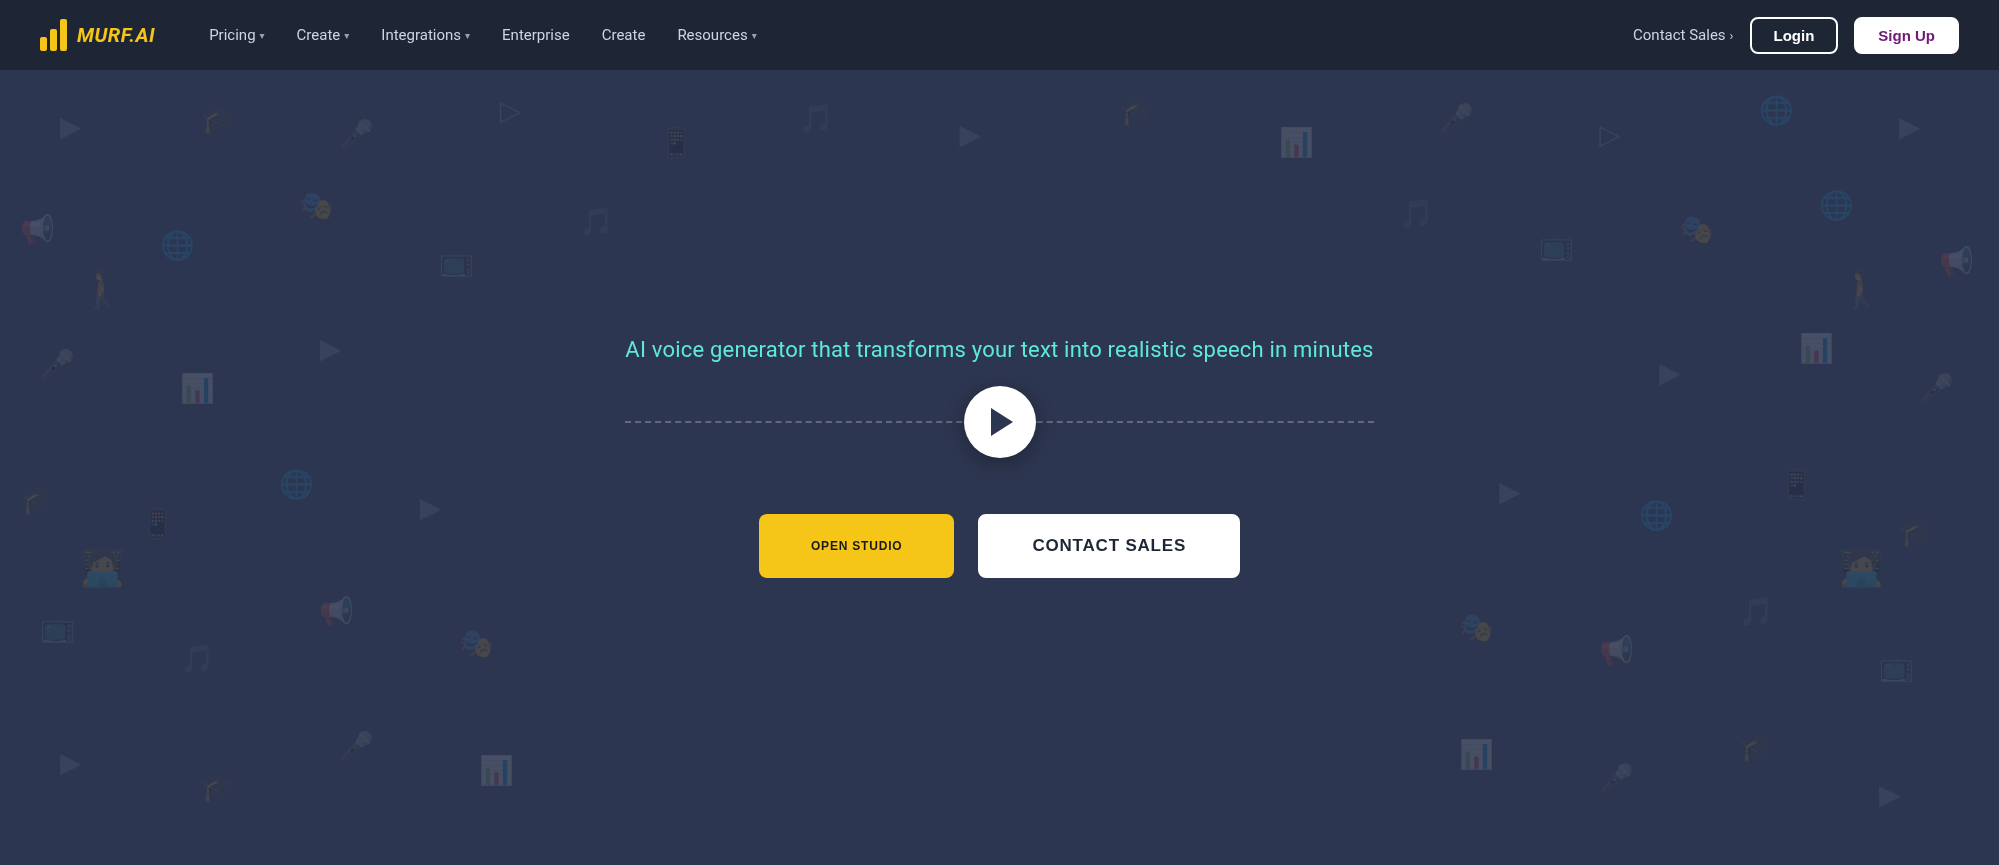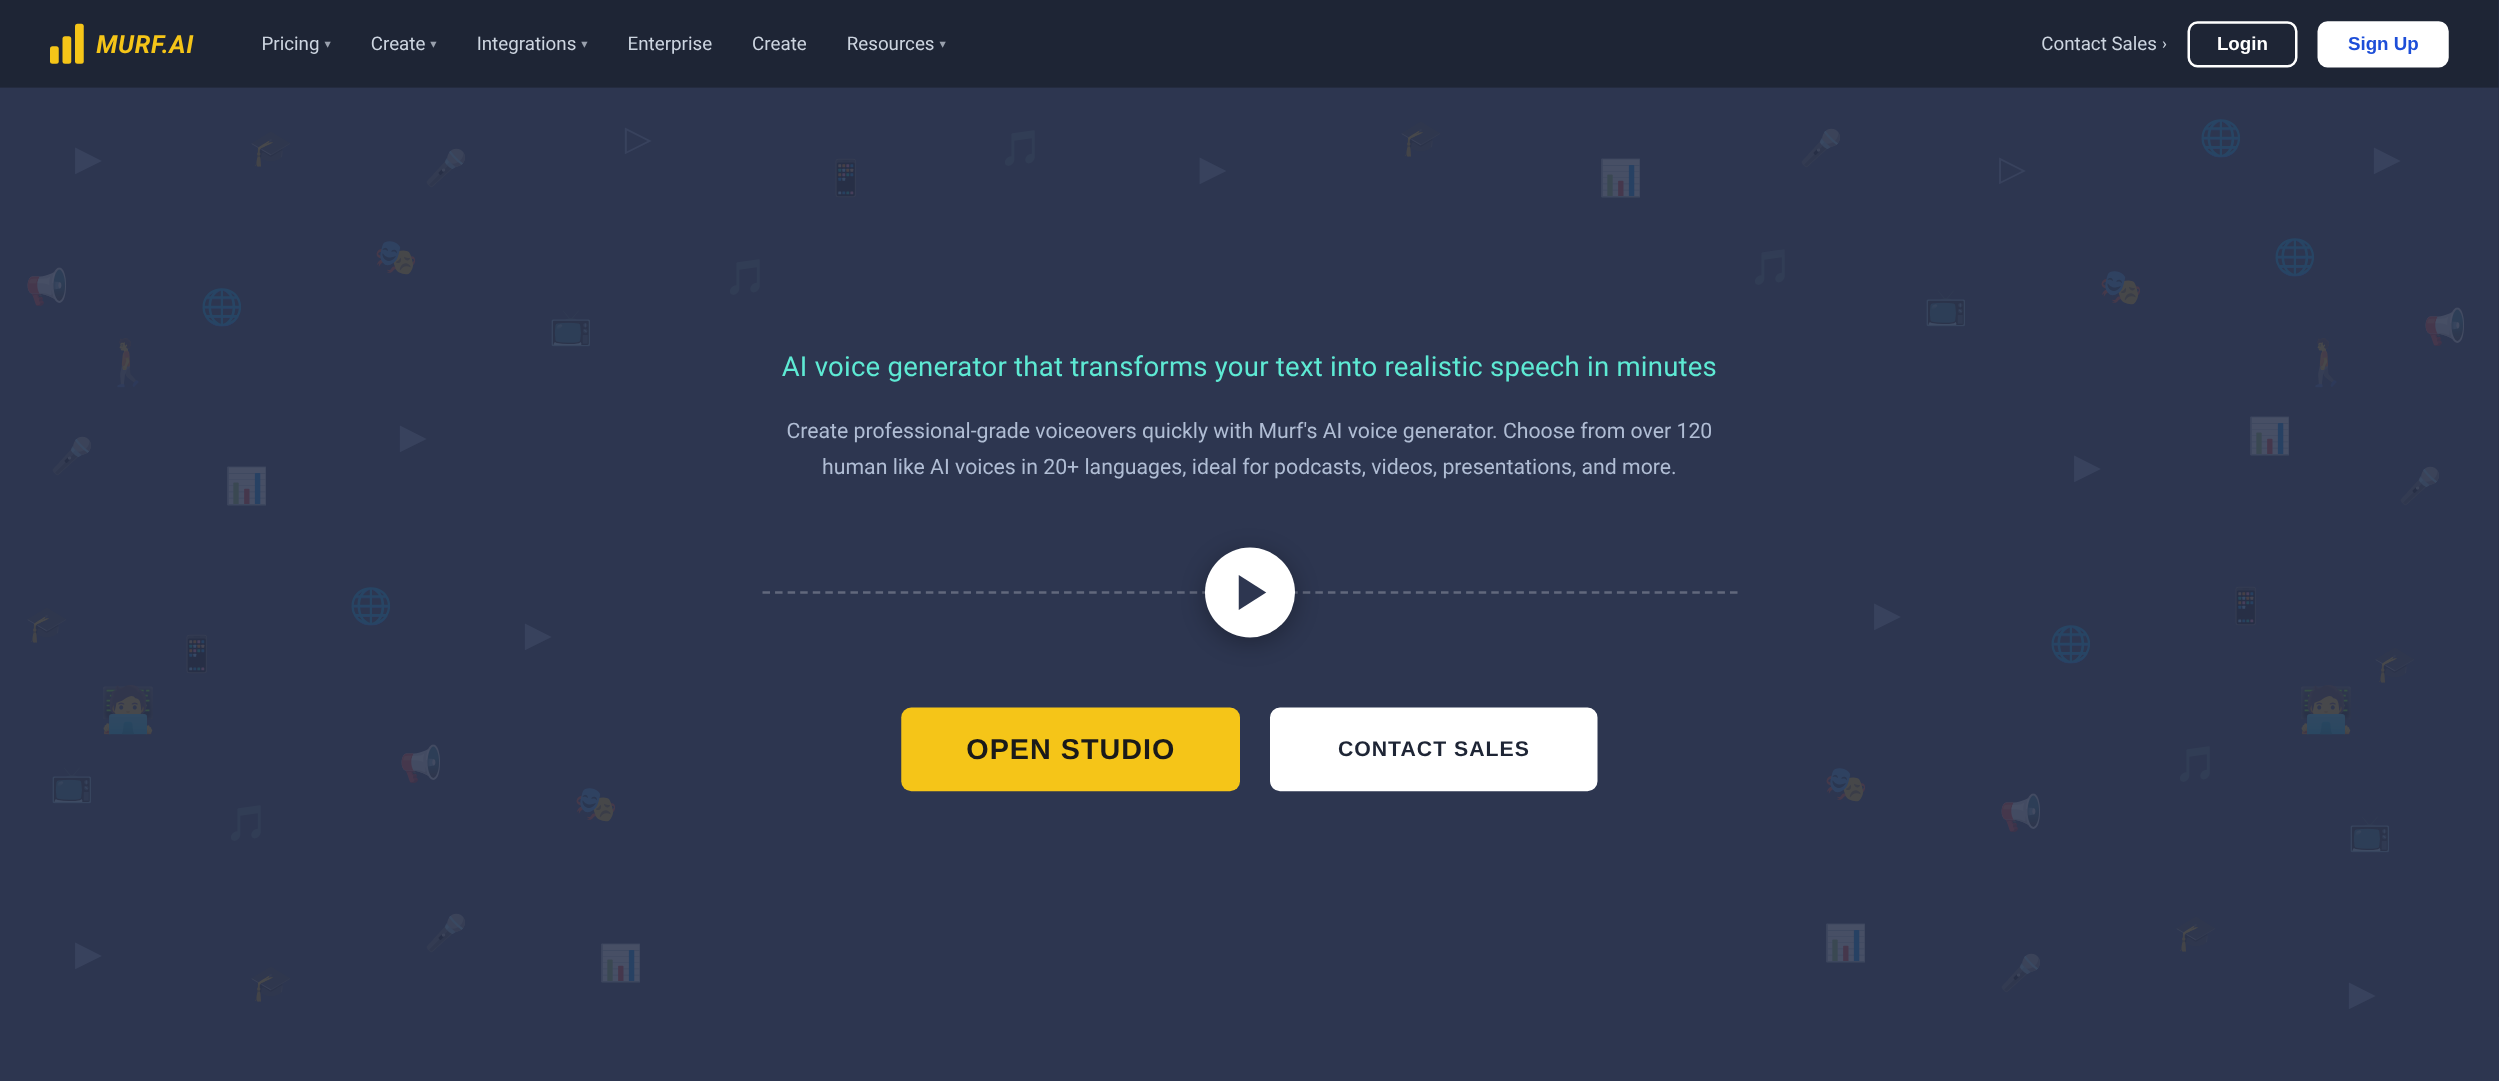--- a/index.html
+++ b/index.html
@@ -107,21 +107,21 @@
       font-size: 15px;
       font-weight: 600;
       cursor: pointer;
     }
 
     .btn-signup {
       padding: 8px 22px;
       border: 2px solid #fff;
       border-radius: 8px;
       background: #fff;
-      color: #1d4ed8;
+      color: #701a75;
       font-size: 15px;
       font-weight: 600;
       cursor: pointer;
     }
 
     
     .hero {
       position: relative;
       min-height: 795px;
       display: flex;
@@ -230,21 +230,21 @@
     .cta-buttons {
       display: flex;
       gap: 24px;
       justify-content: center;
     }
 
     .btn-open-studio {
       padding: 20px 52px;
       background: #f5c518;
       color: #1a1a1a;
-      font-size: 23px;
+      font-size: 12px;
       font-weight: 800;
       border: none;
       border-radius: 8px;
       cursor: pointer;
       letter-spacing: 0.8px;
       text-transform: uppercase;
     }
 
     .btn-contact-sales {
       padding: 20px 52px;
@@ -373,21 +373,20 @@
     <span class="bg-icon" style="top:89%;left:94%;">▶</span>
 
     <span class="bg-icon" style="top:25%;left:4%;font-size:36px;">🚶</span>
     <span class="bg-icon" style="top:60%;left:4%;font-size:36px;">🧑‍💻</span>
     <span class="bg-icon" style="top:25%;left:92%;font-size:36px;">🚶</span>
     <span class="bg-icon" style="top:60%;left:92%;font-size:36px;">🧑‍💻</span>
   </div>
 
   <div class="hero-content">
     <p class="hero-tagline">AI voice generator that transforms your text into realistic speech in minutes</p>
-    <p class="hero-desc">Create professional-grade voiceovers quickly with Murf's AI voice generator. Choose from over 120 human like AI voices in 20+ languages, ideal for podcasts, videos, presentations, and more.</p>
 
     <div class="play-area">
       <div class="dashed-line"></div>
       <button class="play-btn">
         <div class="play-triangle"></div>
       </button>
     </div>
 
     <div class="cta-buttons">
       <button class="btn-open-studio">OPEN STUDIO</button>

